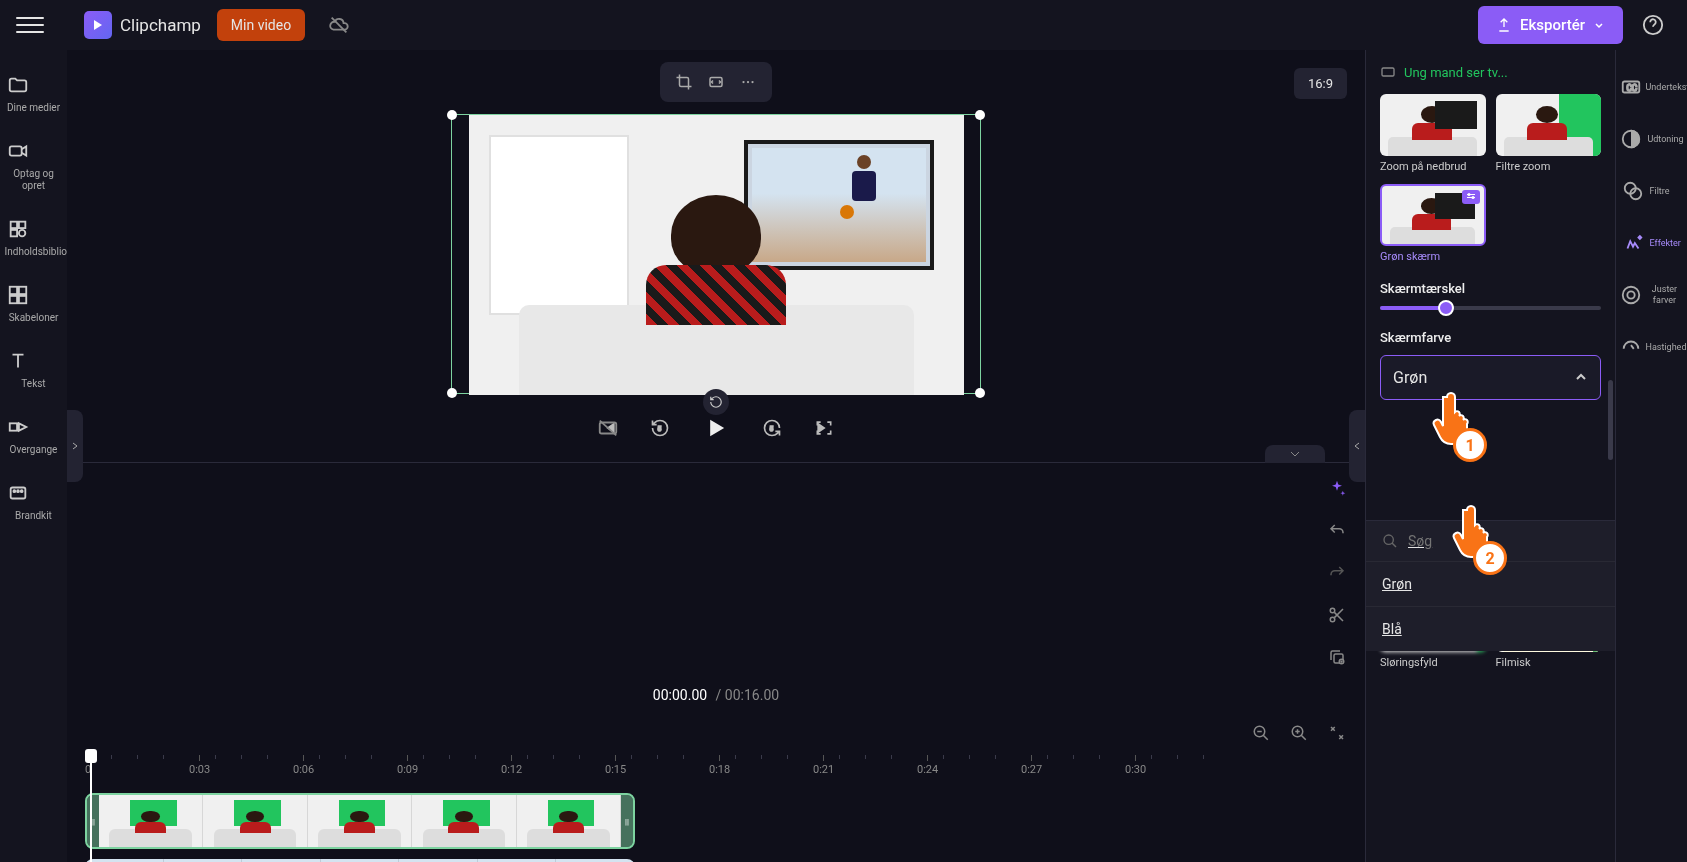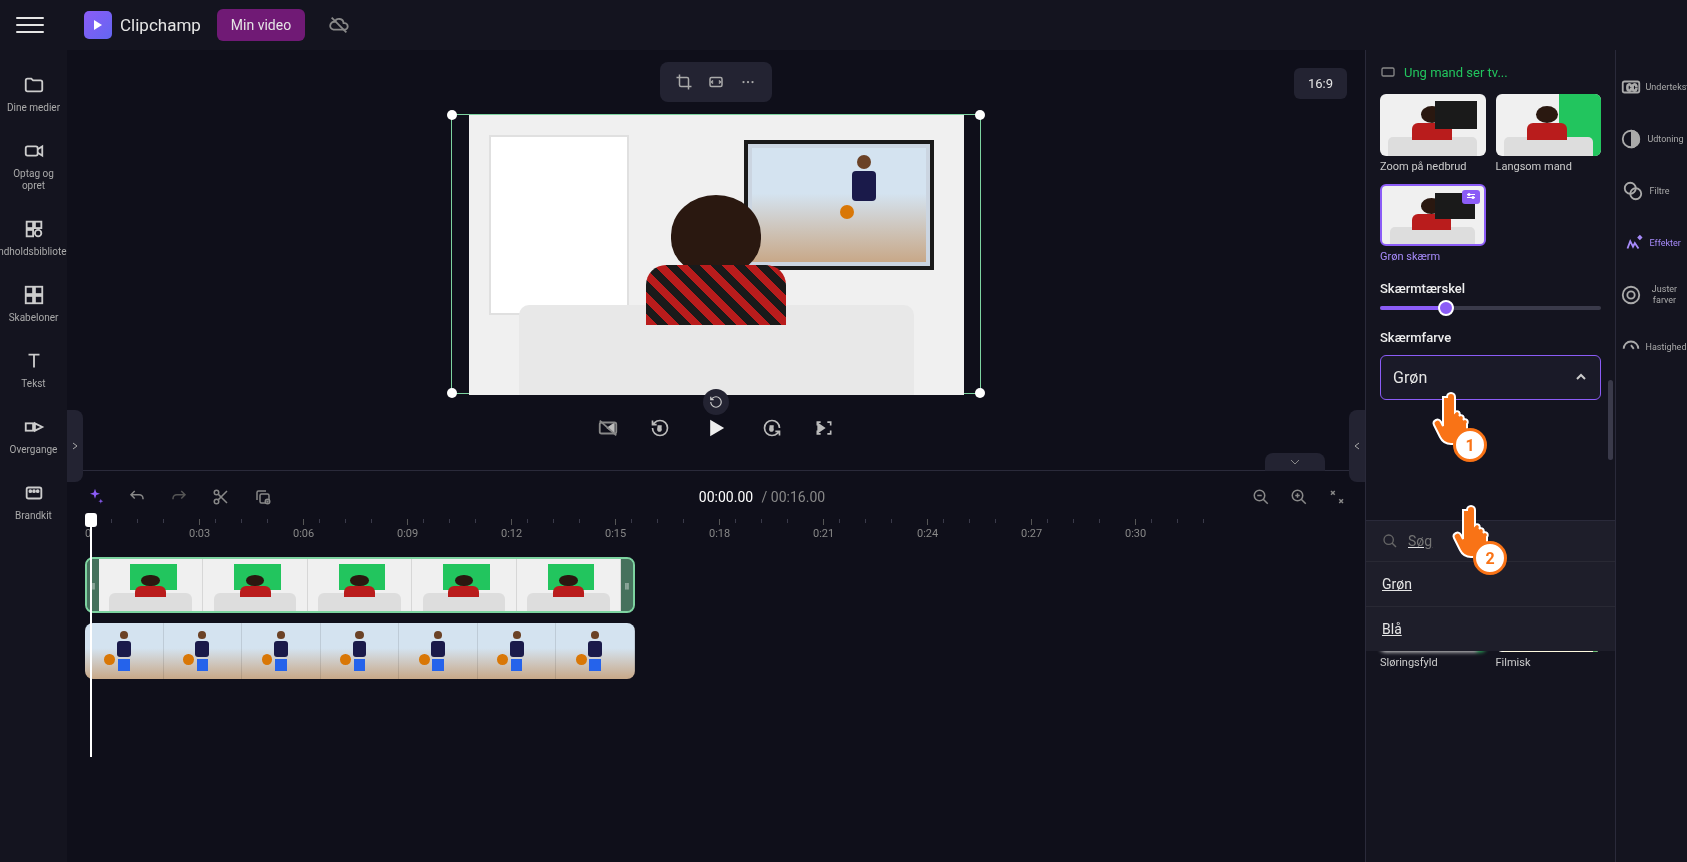--- a/index.html
+++ b/index.html
@@ -3,29 +3,29 @@
 <meta charset="utf-8">
 <style>
 * { margin:0; padding:0; box-sizing:border-box; font-family:-apple-system,BlinkMacSystemFont,'Segoe UI',Roboto,sans-serif; }
 body { background:#0f0f1a; color:#e5e5e5; width:1687px; height:862px; overflow:hidden; position:relative; }
 
 .topbar { height:50px; background:#14141f; display:flex; align-items:center; padding:0 16px; gap:16px; }
 .hamburger { width:28px; height:28px; cursor:pointer; display:flex; flex-direction:column; justify-content:center; gap:5px; }
 .hamburger span { display:block; height:2px; background:#e5e5e5; border-radius:1px; }
 .logo { display:flex; align-items:center; gap:8px; font-size:17px;margin-left:24px; }
 .logo-icon { width:28px; height:28px; background:linear-gradient(135deg,#8b5cf6,#6366f1); border-radius:5px; display:flex; align-items:center; justify-content:center; }
-.project-name { background:#701a75; padding:8px 14px; border-radius:6px; font-size:14px; }
+.project-name { background:#c2410c; padding:8px 14px; border-radius:6px; font-size:14px; }
 .cloud-icon { width:36px; height:36px; display:flex; align-items:center; justify-content:center; }
 .topbar-right { margin-left:auto; display:flex; align-items:center; gap:12px; }
 .export-btn { background:#8b5cf6; color:#fff; padding:10px 18px; border:none; border-radius:6px; font-size:15px; font-weight:500; display:flex; align-items:center; gap:8px; cursor:pointer; }
 .help-icon { width:36px; height:36px; border-radius:50%; display:flex; align-items:center; justify-content:center; cursor:pointer; }
 
 .main { display:flex; height:812px; }
 .sidebar { width:67px; background:#14141f; display:flex; flex-direction:column; align-items:center; padding-top:14px; gap:8px; }
-.sidebar-item { width:62px; display:flex; flex-direction:column; align-items:center; gap:4px; padding:8px 2px; cursor:pointer; font-size:10px; text-align:center; color:#aaa; border-radius:6px; line-height:1.2; }
+.sidebar-item { width:62px; display:flex; flex-direction:column; gap:4px; padding:8px 2px; cursor:pointer; font-size:10px; text-align:center; color:#aaa; border-radius:6px; line-height:1.2; }
 .sidebar-icon { width:26px; height:26px; display:flex; align-items:center; justify-content:center; }
 
 .center { flex:1; display:flex; flex-direction:column; background:#0f0f1a; position:relative; }
 .panel-expand-left { position:absolute; left:0; top:360px; width:16px; height:72px; background:#232332; border-radius:0 8px 8px 0; display:flex; align-items:center; justify-content:center; cursor:pointer; z-index:5; }
 .panel-expand-right { position:absolute; right:0; top:360px; width:16px; height:72px; background:#232332; border-radius:8px 0 0 8px; display:flex; align-items:center; justify-content:center; cursor:pointer; z-index:5; }
 
 .preview-area { height:420px; display:flex; flex-direction:column; align-items:center; justify-content:flex-start; padding-top:12px; position:relative; }
 .preview-toolbar { display:flex; gap:8px; background:#232332; padding:8px 12px; border-radius:8px; margin-bottom:12px; }
 .preview-tool-btn { width:24px;height:24px;display:flex;align-items:center;justify-content:center;cursor:pointer;color:#aaa; }
 .aspect-badge { position:absolute; right:18px; top:18px; background:#232332; padding:8px 14px; border-radius:6px; font-size:13px; }
@@ -49,21 +49,21 @@
 
 .playback-row { display:flex; align-items:center; justify-content:center; gap:28px; padding:18px 60px; position:relative; }
 .playback-row .left-ctrl { position:absolute; left:60px; }
 .playback-row .right-ctrl { position:absolute; right:60px; }
 .play-ctrl { width:24px;height:24px;display:flex;align-items:center;justify-content:center;cursor:pointer;color:#bbb; }
 .play-main { width:32px;height:32px; }
 
 .collapse-handle { position:absolute; right:40px; bottom:-1px; width:60px;height:18px;background:#232332;border-radius:8px 8px 0 0;display:flex;align-items:center;justify-content:center;cursor:pointer; }
 
 .timeline-area { flex:1; border-top:1px solid #2a2a3a; padding:8px 0; display:flex; flex-direction:column; }
-.timeline-toolbar { display:flex; align-items:center; padding:6px 16px 10px; gap:18px; }
+.timeline-toolbar { display:flex; align-items:flex-end; padding:6px 16px 10px; gap:18px;flex-direction:column; }
 .tl-tool { width:24px;height:24px;display:flex;align-items:center;justify-content:center;cursor:pointer;color:#888; }
 .tl-time { margin-left:auto; margin-right:auto; font-size:14px; font-family:monospace; }
 .tl-time .cur{color:#fff;}.tl-time .dur{color:#888;}
 .tl-zoom { display:flex; gap:14px; }
 
 .ruler { height:28px; display:flex; align-items:center; padding-left:18px; position:relative; font-size:11px; color:#888; }
 .ruler-tick { position:absolute; top:0; display:flex; flex-direction:column; align-items:center; }
 .ruler-tick::before{content:'';width:1px;height:6px;background:#555;display:block;}
 .ruler-minor{position:absolute;top:0;width:1px;height:4px;background:#3a3a4a;}
 .playhead { position:absolute; left:18px; top:-6px; width:12px; height:14px; background:#fff; border-radius:3px; z-index:10;}
@@ -146,20 +146,37 @@
     </div>
     <span>Clipchamp</span>
   </div>
   <div class="project-name">Min video</div>
   <div class="cloud-icon">
     <svg width="22" height="22" viewBox="0 0 24 24" fill="none" stroke="#888" stroke-width="2">
         <path d="M18 10h-1a5 5 0 00-9.6-1.5A4 4 0 006 17h12a3.5 3.5 0 000-7z"></path>
         <line x1="4" y1="4" x2="20" y2="20"></line>
       </svg>
   </div>
+  <div class="topbar-right">
+    <button class="export-btn">
+      <svg width="16" height="16" viewBox="0 0 24 24" fill="none" stroke="#fff" stroke-width="2">
+          <path d="M12 3v12M7 8l5-5 5 5M5 21h14"></path>
+        </svg>
+      <span>Eksportér</span>
+      <svg width="12" height="12" viewBox="0 0 12 12">
+          <path d="M3 5l3 3 3-3" stroke="#fff" stroke-width="1.5" fill="none"></path>
+        </svg>
+    </button>
+    <div class="help-icon">
+      <svg width="22" height="22" viewBox="0 0 24 24" fill="none" stroke="#ccc" stroke-width="2">
+          <circle cx="12" cy="12" r="10"></circle>
+          <path d="M9 9a3 3 0 115 2c-1 1-2 1.5-2 3M12 17h.01"></path>
+        </svg>
+    </div>
+  </div>
 </div>
 
 <div class="main">
   <div class="sidebar">
     <div class="sidebar-item">
       <div class="sidebar-icon">
           <svg width="22" height="22" viewBox="0 0 24 24" fill="none" stroke="#ccc" stroke-width="2">
             <path d="M3 7a2 2 0 012-2h4l2 2h8a2 2 0 012 2v8a2 2 0 01-2 2H5a2 2 0 01-2-2V7z"></path>
           </svg>
         </div>
@@ -595,21 +612,21 @@
       </div>
       <div class="effect-item">
         <div class="effect-thumb">
             <div class="gs-bg"></div>
             <div class="sofa-t"></div>
             <div class="pers-t">
               <div class="h"></div>
               <div class="b"></div>
             </div>
           </div>
-        <span class="effect-label">Langsom mand</span>
+        <span class="effect-label">Filtre zoom</span>
       </div>
       <div class="effect-item selected">
         <div class="effect-thumb">
             <div class="sofa-t"></div>
             <div class="pers-t">
               <div class="h"></div>
               <div class="b"></div>
             </div>
             <div class="tv-t"></div>
             <div class="effect-badge">

